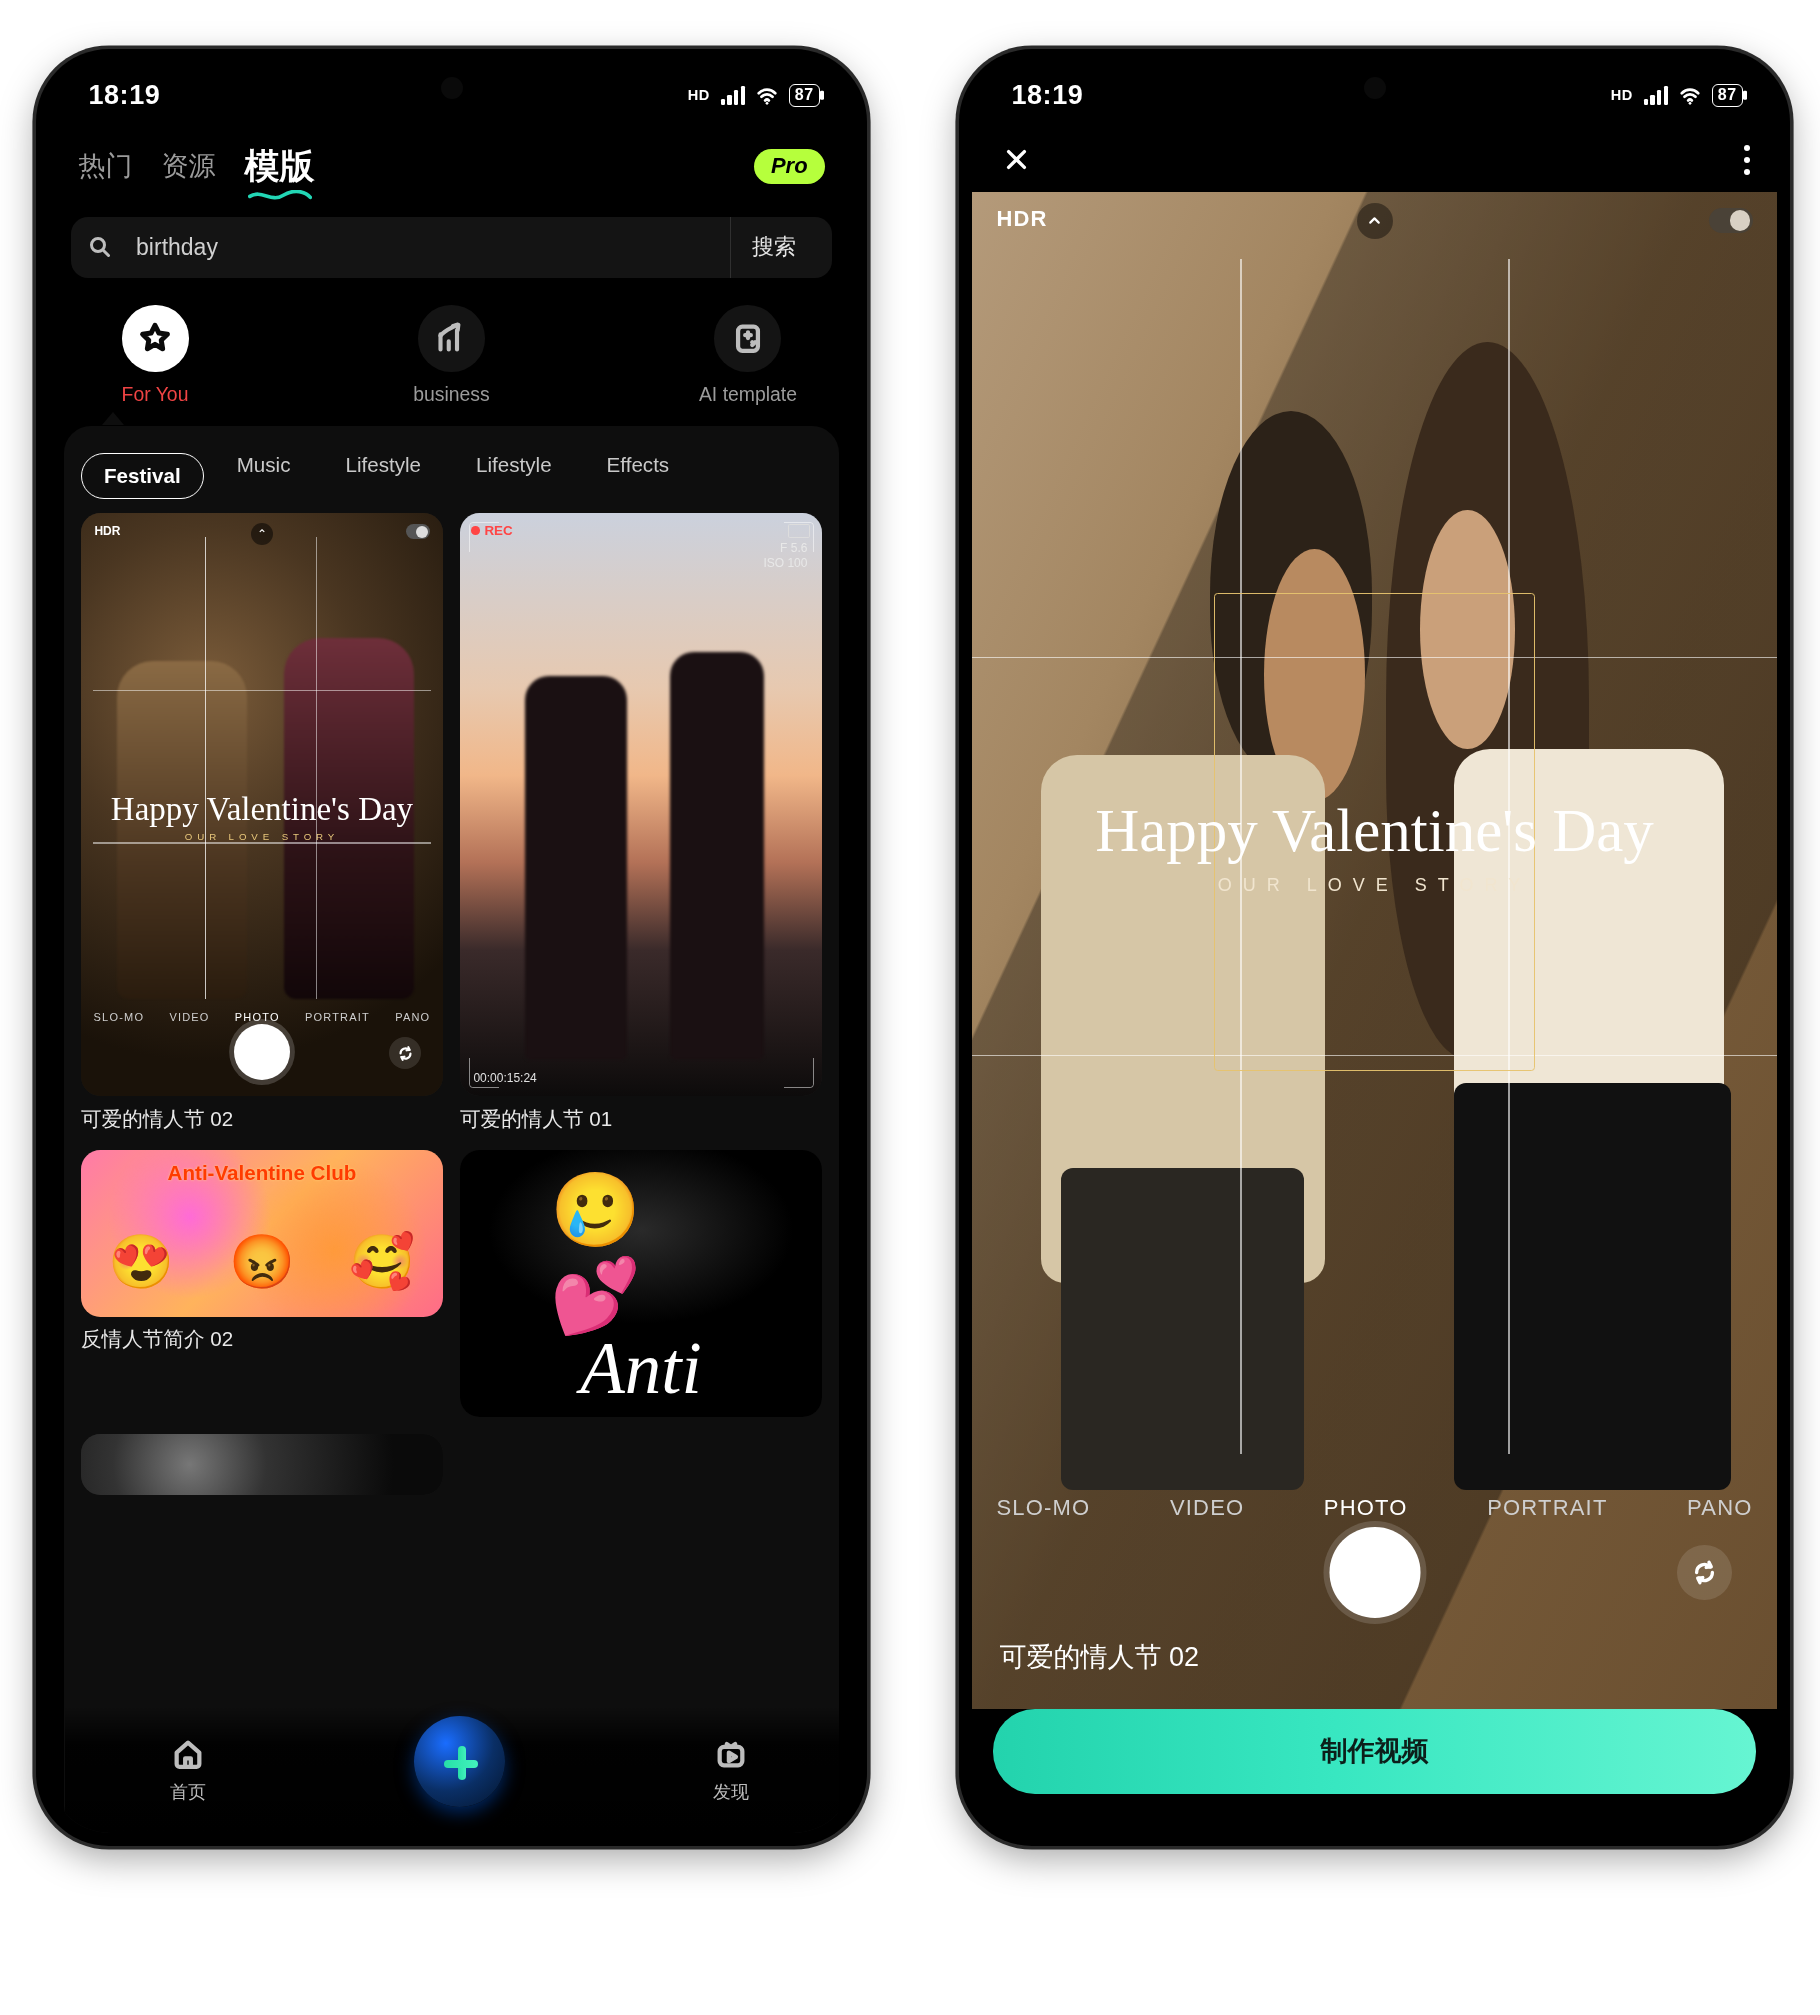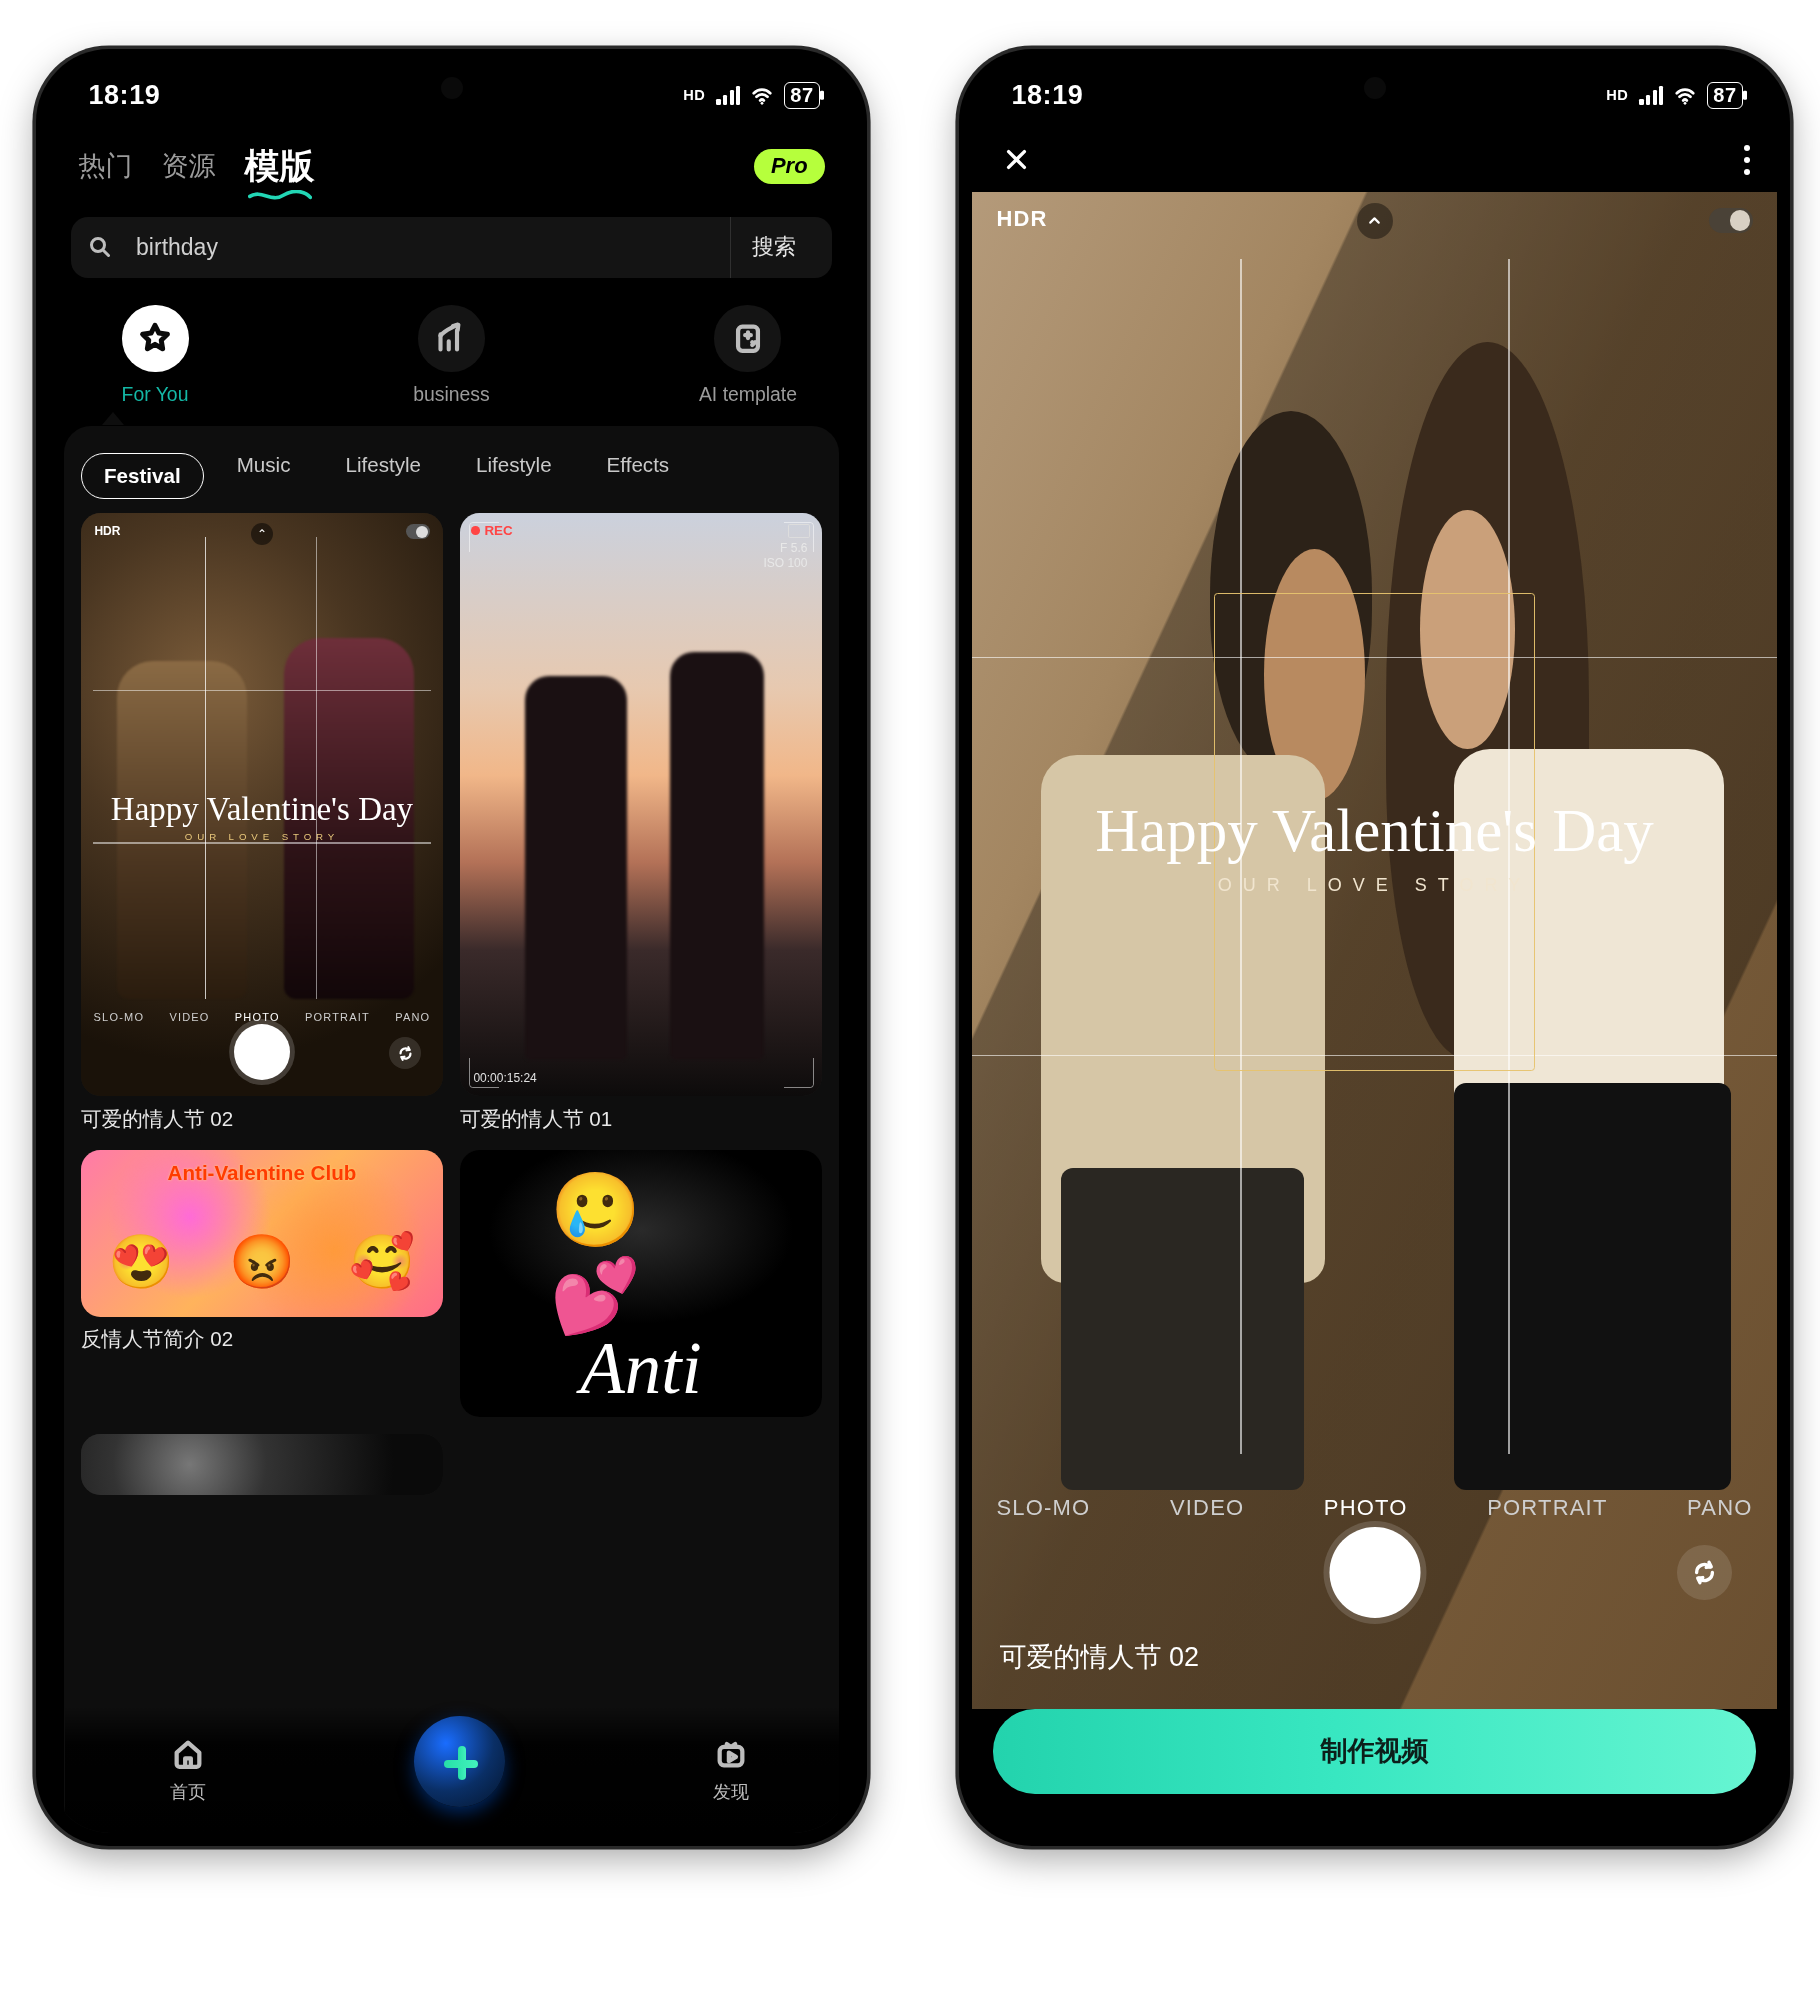--- a/index.html
+++ b/index.html
@@ -48,40 +48,40 @@
     height:66px;display:flex;align-items:center;justify-content:space-between;
     padding:0 34px 0 39px;font-size:27px;font-weight:600;letter-spacing:0.6px;color:#fff;
   }
   .status .right-icons{display:flex;align-items:center;gap:11px;}
   .hd{font-size:14.6px;font-weight:700;letter-spacing:0.6px;}
   .bars{display:flex;align-items:flex-end;gap:2.4px;height:19.4px;}
   .bars span{width:4.2px;background:#fff;border-radius:1.2px;}
   .bars span:nth-child(1){height:6px}.bars span:nth-child(2){height:9.7px}
   .bars span:nth-child(3){height:14.6px}.bars span:nth-child(4){height:19.4px}
   .wifi{width:22px;height:22px;}
-  .batt{display:flex;align-items:center;gap:3.6px;border:1.8px solid #fff;border-radius:6px;padding:1.2px 4.9px;font-size:20px;font-weight:700;position:relative;}
+  .batt{display:flex;align-items:center;gap:3.6px;border:1.8px solid #fff;border-radius:6px;padding:1.2px 4.9px;font-size:16px;font-weight:700;position:relative;}
   .batt::after{content:"";position:absolute;right:-4.9px;top:50%;transform:translateY(-50%);width:3.6px;height:8.5px;background:#fff;border-radius:1.2px;}
   
   .topbar{display:flex;align-items:center;gap:29px;padding:14.6px 29px 4.9px 29px;}
   .toptab{font-size:27px;color:var(--muted);font-weight:500;}
   .toptab.active{color:#fff;font-size:35px;font-weight:700;position:relative;}
   .toptab.active .squiggle{position:absolute;left:3.6px;right:3.6px;bottom:-11px;height:11px;}
   .pro-pill{margin-left:auto;background:var(--lime);color:#000;font-weight:900;font-style:italic;
     border-radius:18px;padding:4.9px 17px;font-size:22px;}
   .searchbar{
     margin:22px 22px 0 22px;height:61px;border-radius:17px;background:rgba(255,255,255,.08);
     display:flex;align-items:center;padding:0 15px 0 17px;color:#bdbdbd;gap:14px;
   }
   .searchbar .q{flex:1;font-size:23px;color:#d0d0d0;padding-left:9.7px;}
   .searchbar .btn{height:100%;padding:0 20.6px;display:flex;align-items:center;color:#e6e6e6;font-size:22px;border-left:1.2px solid rgba(255,255,255,.12);}
   .cats{display:flex;justify-content:space-between;padding:27px 22px 6px 22px;}
   .cat{display:flex;flex-direction:column;align-items:center;gap:11px;color:var(--muted);font-size:19.4px;width:22%;}
   .cat .ico{width:67px;height:67px;border-radius:33px;background:rgba(255,255,255,.08);display:flex;align-items:center;justify-content:center;}
   .cat.active .ico{background:#fff;}
-  .cat.active{color:#14b8a6;}
+  .cat.active{color:#ef4444;}
   .pointer{height:14.6px;display:flex;justify-content:flex-start;padding-left:53px;}
   .pointer .tri{width:0;height:0;border-left:11px solid transparent;border-right:11px solid transparent;border-bottom:13.4px solid #0e0e0e;}
   .panel{
     margin:0 14.6px;background:#0e0e0e;border-radius:27px;padding:17px 17px 19.4px 17px;flex:1;overflow:hidden;
     display:flex;flex-direction:column;gap:14.6px;
   }
   .chips{display:flex;gap:11px;overflow:hidden;}
   .chip{font-size:20.6px;color:#c9c9c9;padding:9.7px 22px;border-radius:24px;white-space:nowrap;}
   .chip.active{border:1.8px solid #fff;color:#fff;font-weight:600;margin-top:10px;}
   .grid{display:grid;grid-template-columns:1fr 1fr;gap:17px 17px;}

